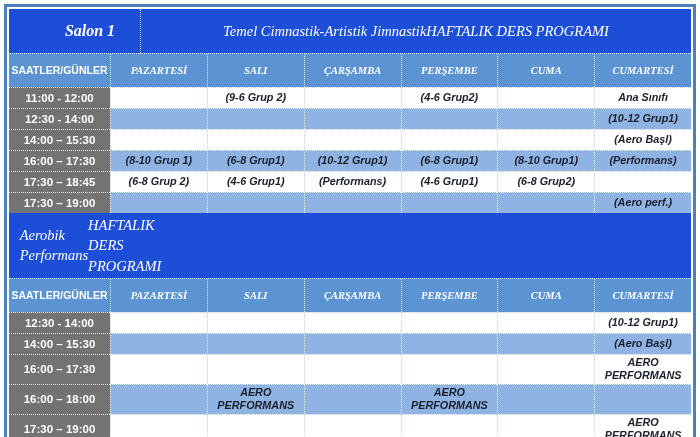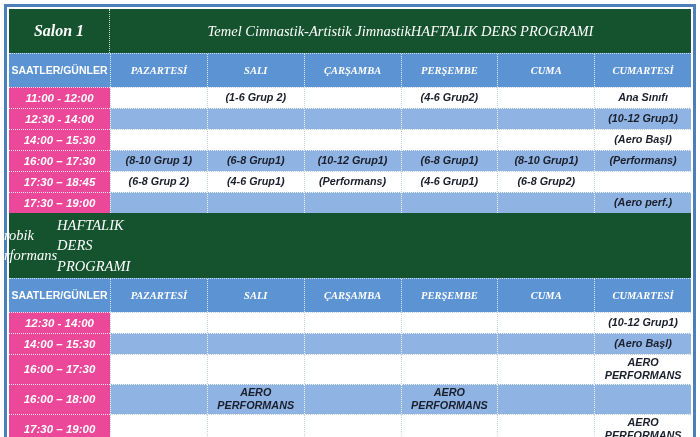--- a/index.html
+++ b/index.html
@@ -6,21 +6,21 @@
   body{
     width:700px;height:437px;position:relative;overflow:hidden;
     font-family:"Liberation Sans",sans-serif;
   }
   .board{
     position:absolute;left:4px;top:4px;width:692px;box-sizing:border-box;
     border:3px solid #4d7fba;background:#fff;padding:2px 2px 0 2px;
   }
   .section{width:100%;}
   .titlebar{
-    display:grid;grid-template-columns:101px 1fr;background:#14532d;min-height:44px;
+    display:grid;grid-template-columns:101px 1fr;background:#1d4ed8;min-height:44px;padding-left:31px;
   }
   .salon{
     display:flex;align-items:center;justify-content:center;
     color:#fff;font-family:"Liberation Serif",serif;font-style:italic;font-weight:bold;
     font-size:16px;border-right:1px dotted rgba(255,255,255,.8);
   }
   .titles{
     display:flex;flex-direction:row;align-items:center;justify-content:center;
     color:#fff;font-family:"Liberation Serif",serif;font-style:italic;
     font-size:14.5px;line-height:1.4;padding:2px 0;
@@ -38,21 +38,21 @@
   .day{
     display:flex;align-items:center;justify-content:center;
     color:#fff;font-weight:bold;font-style:italic;font-size:10.5px;text-align:center;font-family:Liberation Serif, serif;
   }
   .row{
     display:grid;grid-template-columns:101px repeat(6,1fr);min-height:21px;
   }
   .row.white{--dot:#c3d1e4;--cellbg:#ffffff;}
   .row.shaded{--dot:rgba(255,255,255,.85);--cellbg:#8fb3e2;}
   .time{
-    background:#ec4899;color:#fff;font-weight:bold;font-style:italic;font-size:11.5px;
+    background:#737373;color:#fff;font-weight:bold;font-size:11.5px;
     display:flex;align-items:center;justify-content:center;text-align:center;
     border-top:1px dotted rgba(255,255,255,.85);
   }
   .cell{
     background:var(--cellbg);color:#1b1f2b;font-weight:bold;font-style:italic;
     font-size:10.8px;display:flex;align-items:center;justify-content:center;
     text-align:center;white-space:pre-line;line-height:1.25;padding:1px 2px;
     border-left:1px dotted var(--dot);border-top:1px dotted var(--dot);
     box-sizing:border-box;
   }
@@ -78,21 +78,21 @@
         <div class="day">SALI</div>
         <div class="day">ÇARŞAMBA</div>
         <div class="day">PERŞEMBE</div>
         <div class="day">CUMA</div>
         <div class="day">CUMARTESİ</div>
       </div>
     <div>
         <div class="row white">
     <div class="time">11:00 - 12:00</div>
   <div class="cell"></div>
-          <div class="cell">(1-6 Grup 2)</div>
+          <div class="cell">(9-6 Grup 2)</div>
           <div class="cell"></div>
           <div class="cell">(4-6 Grup2)</div>
           <div class="cell"></div>
           <div class="cell">Ana Sınıfı</div>
         </div>
         <div class="row shaded">
     <div class="time">12:30 - 14:00</div>
   <div class="cell"></div>
           <div class="cell"></div>
           <div class="cell"></div>

